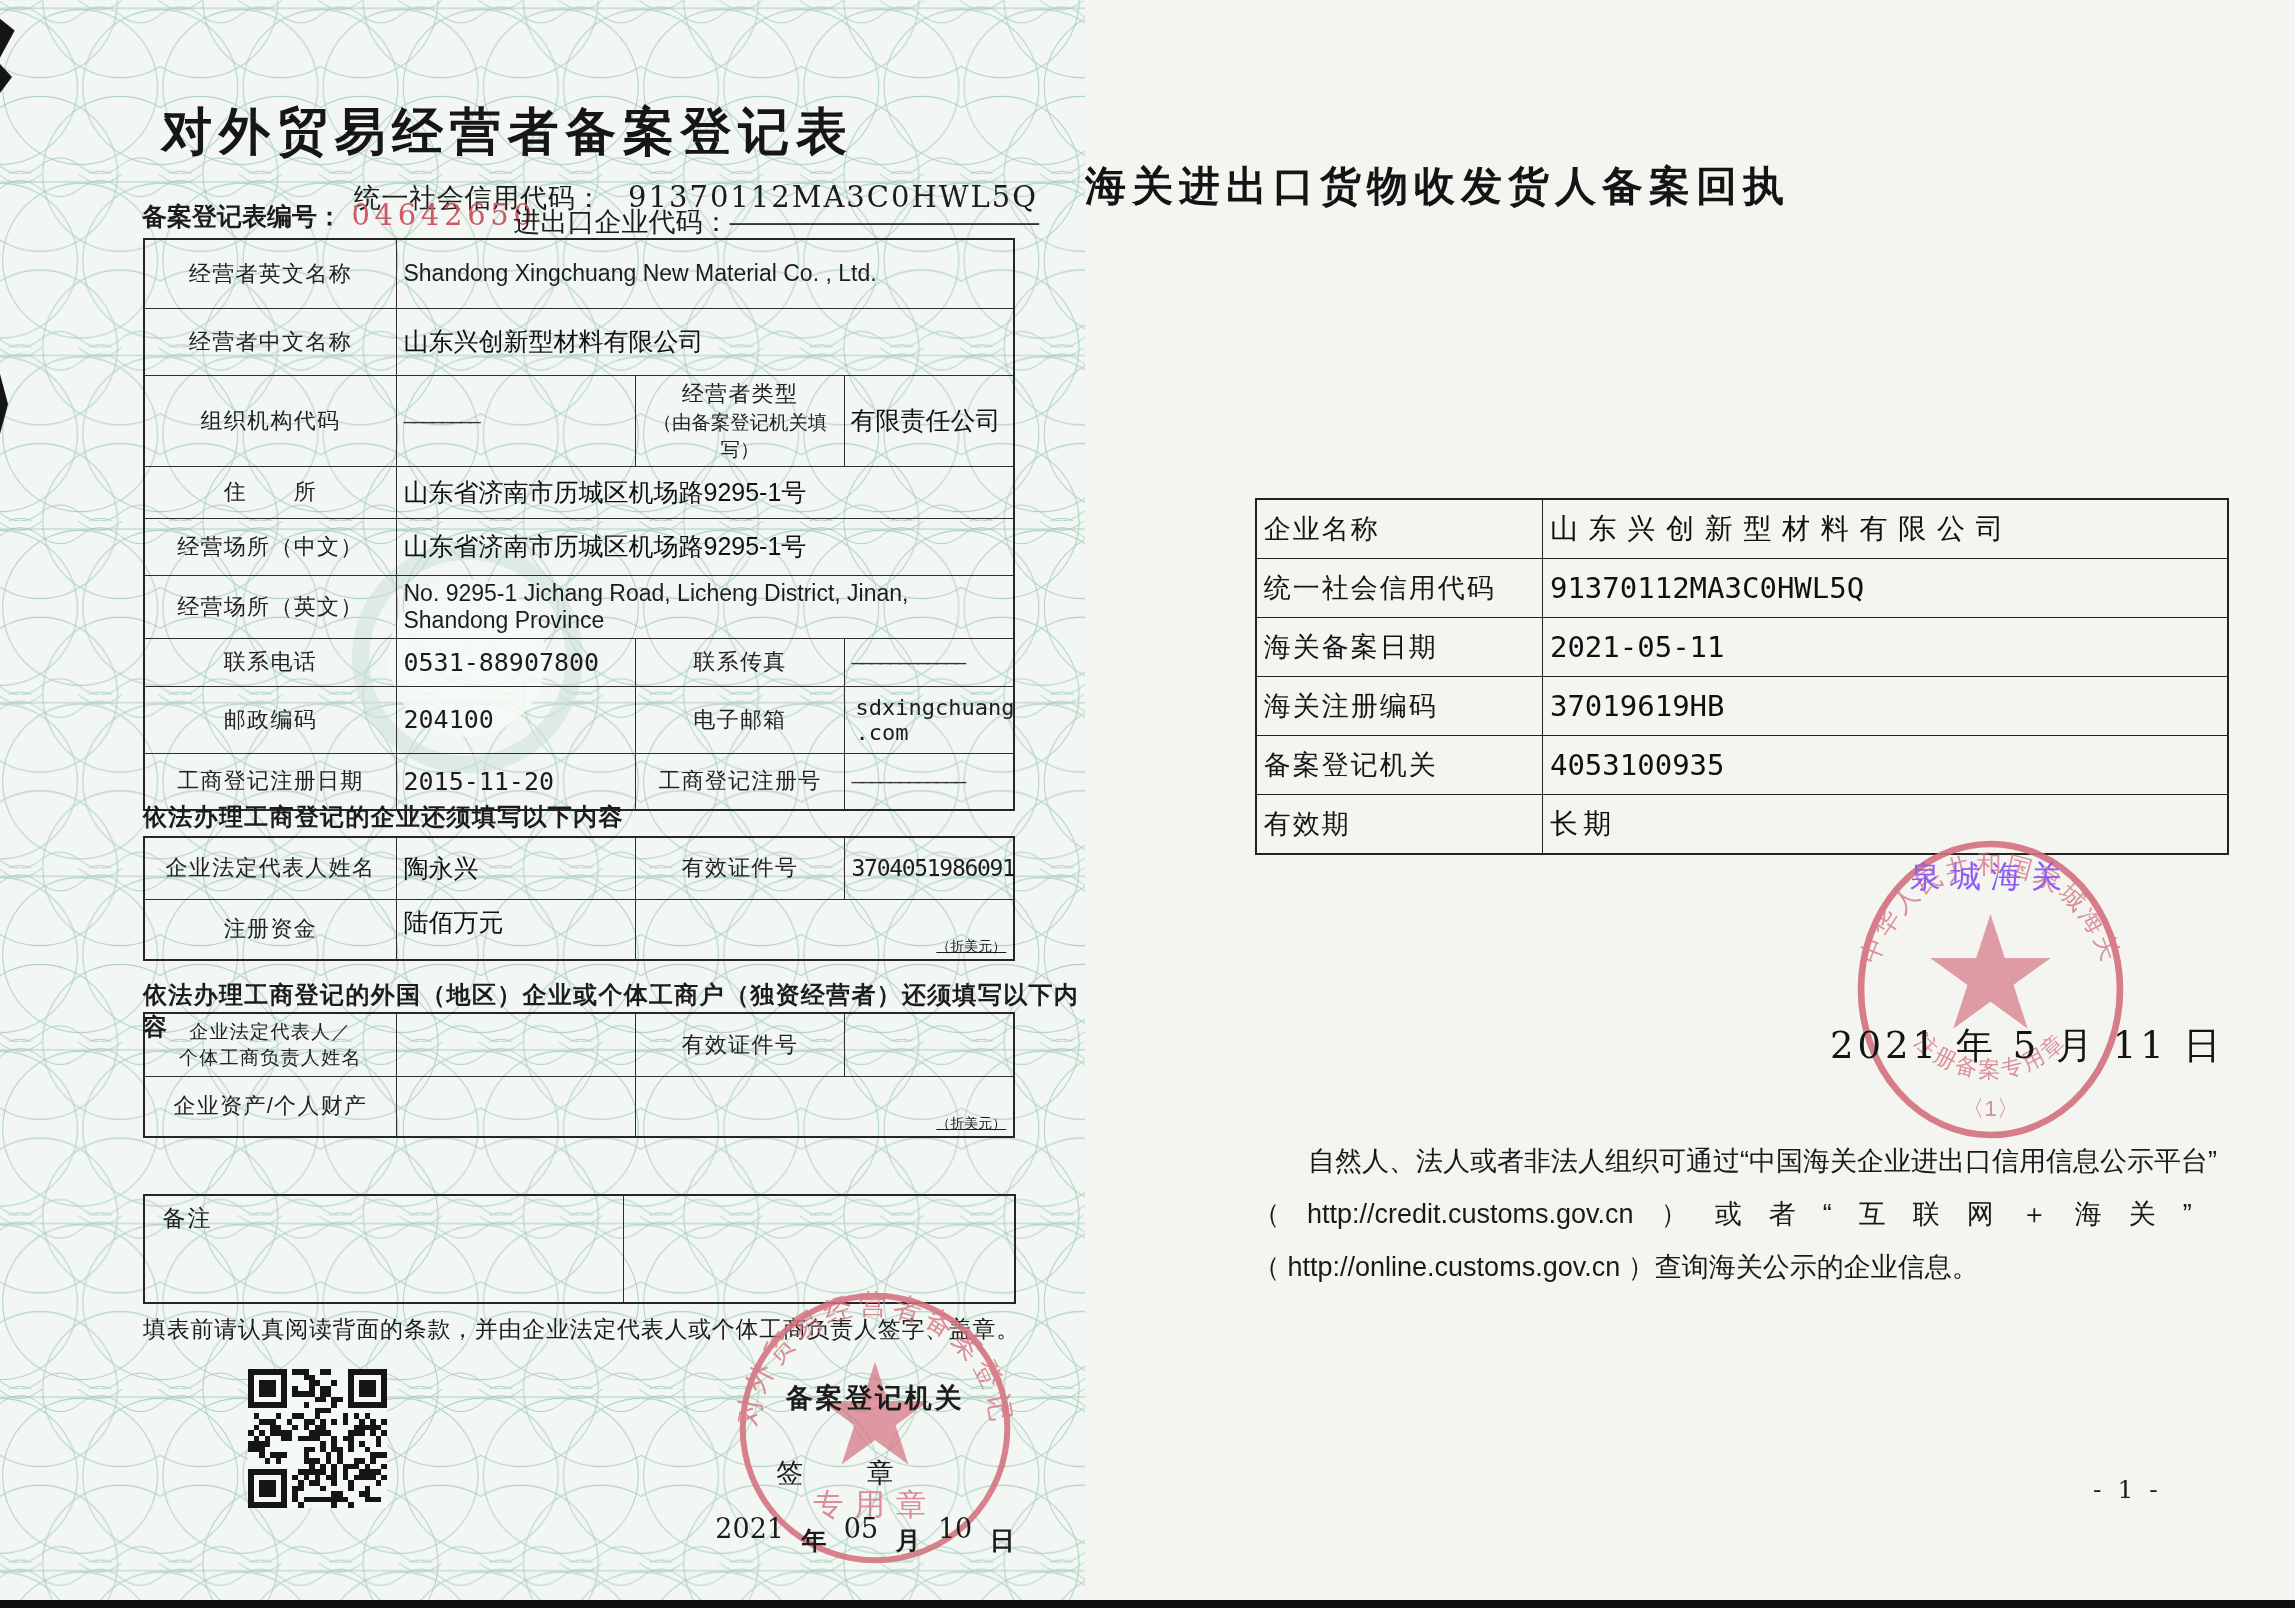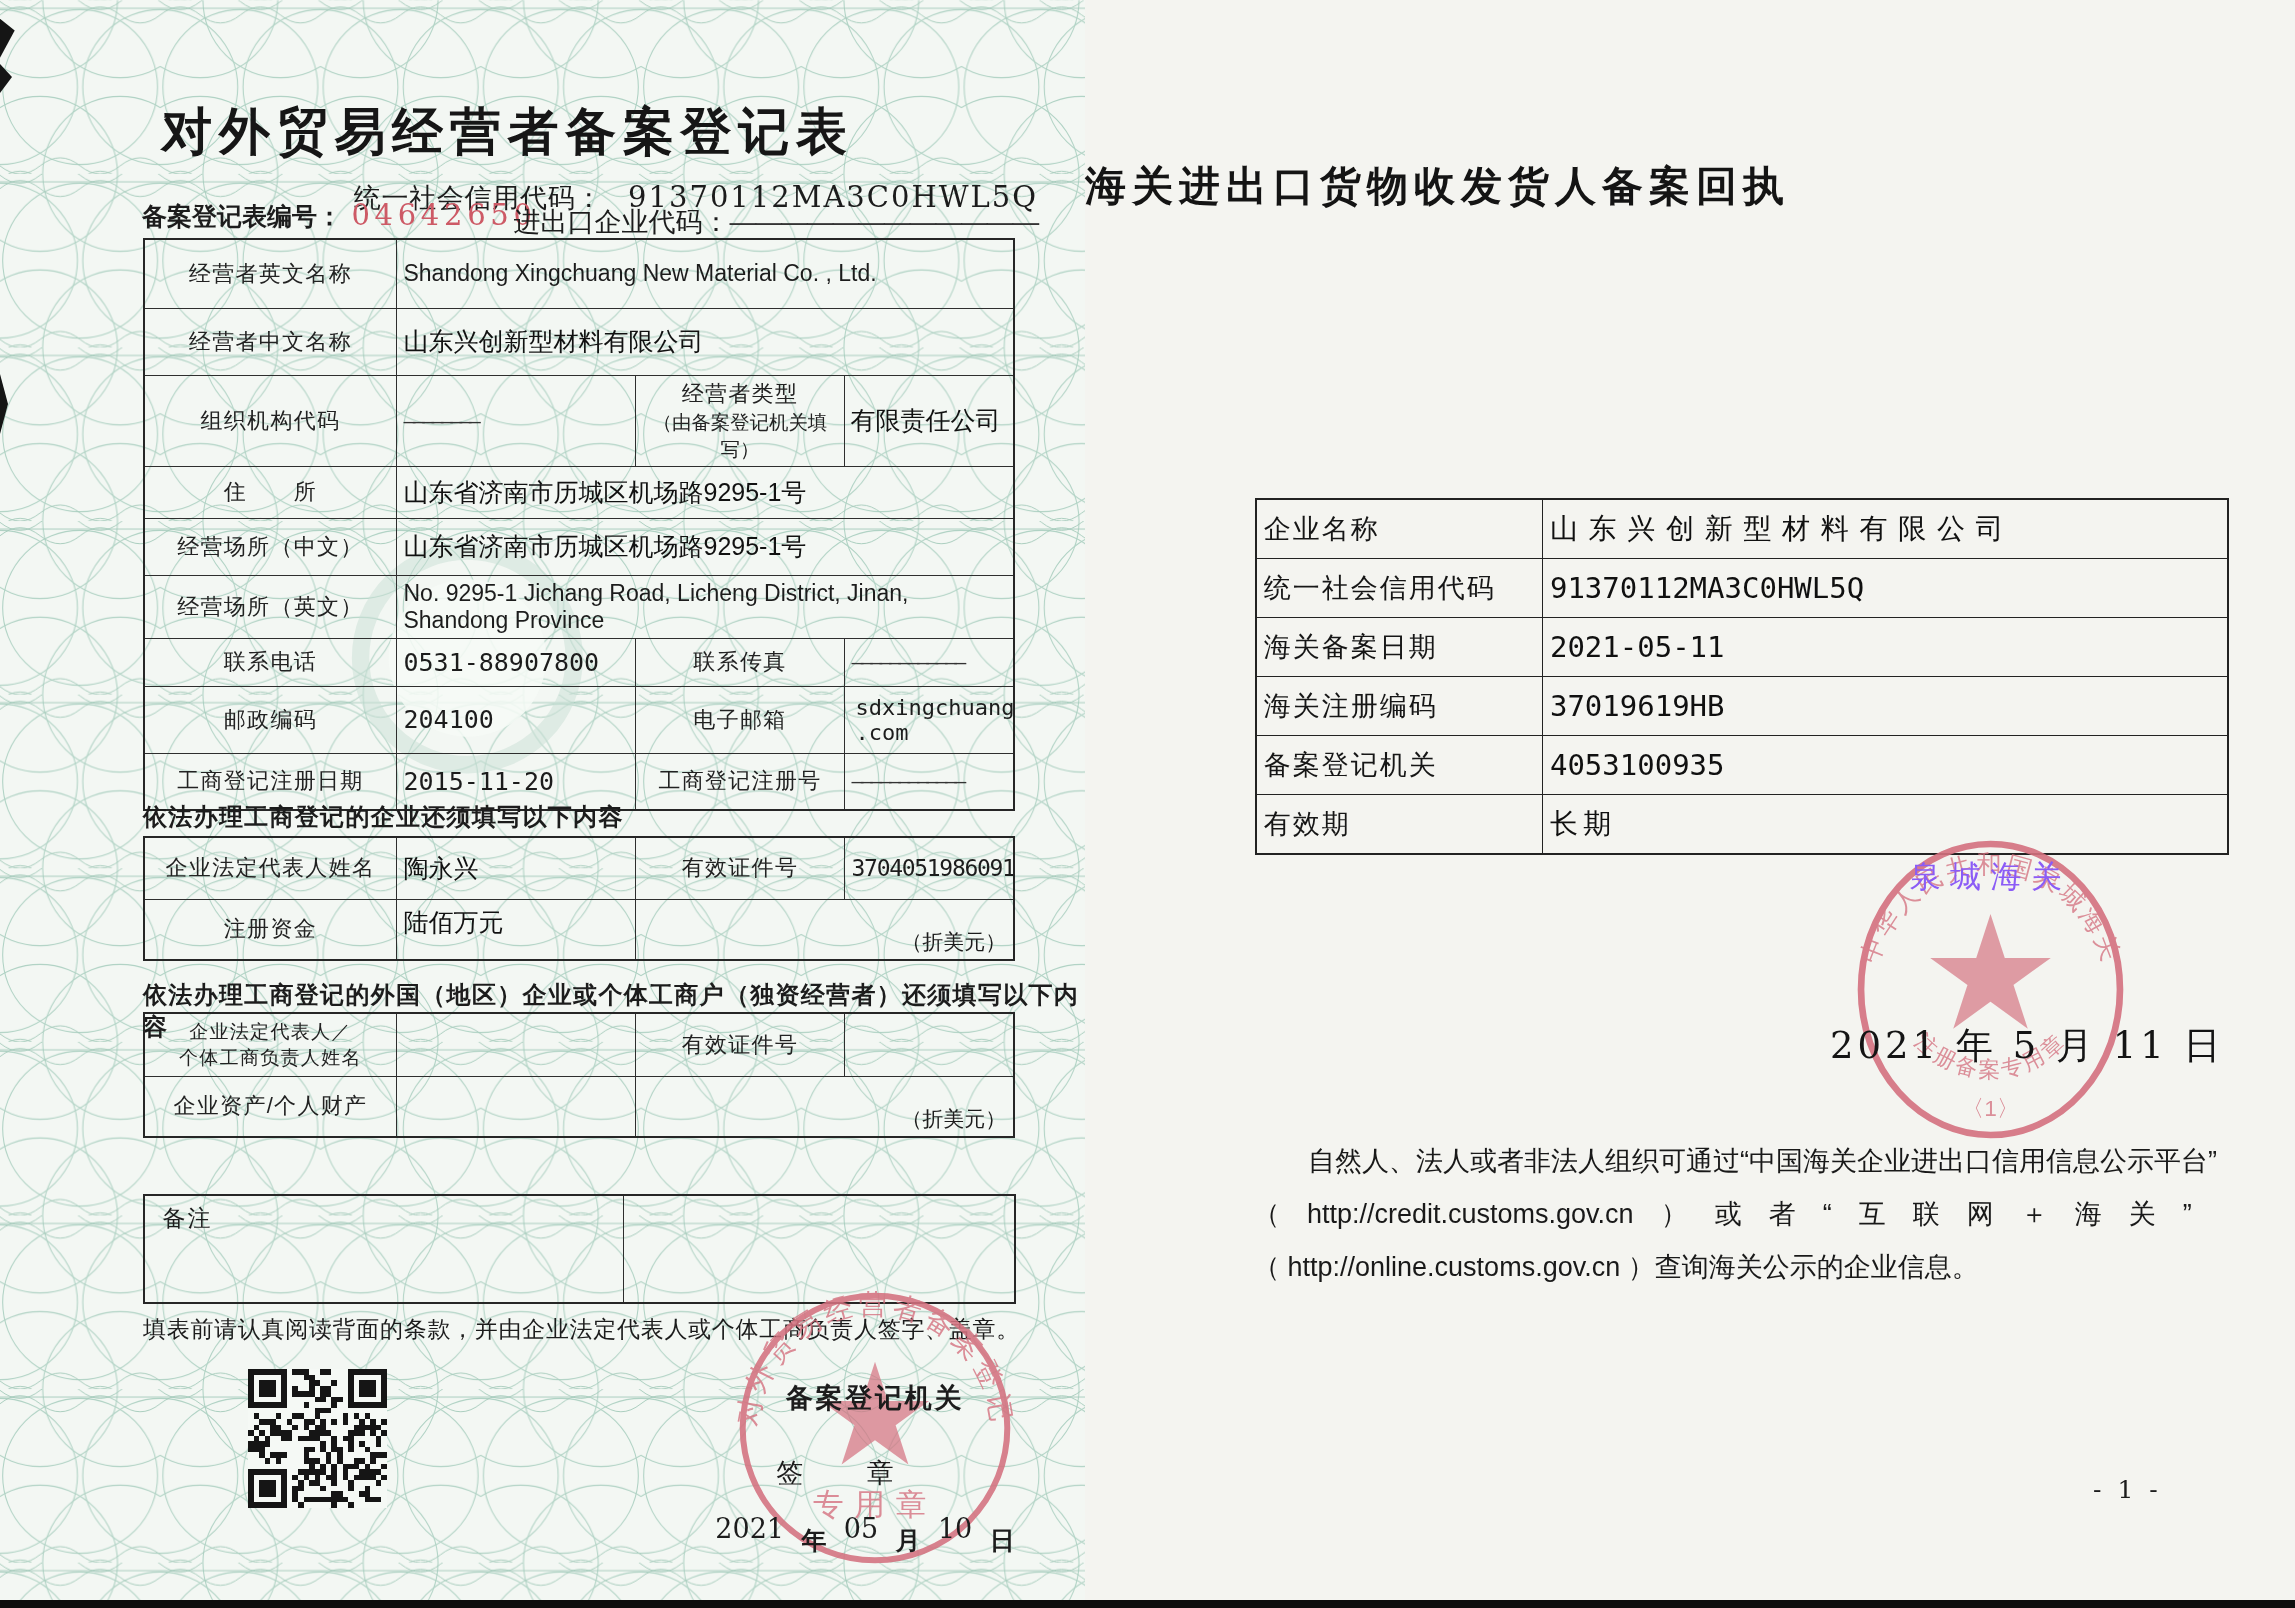--- a/index.html
+++ b/index.html
@@ -22,21 +22,21 @@
   .lp-iecode .dash{letter-spacing:-1.3px;color:#333;}
   
   table.frm{border-collapse:collapse;table-layout:fixed;width:872px;background:transparent;}
   table.frm td{border:1.3px solid #2e2e2e;padding:2.7px 6.7px;overflow:hidden;}
   table.frm{border:2px solid #262626;}
   td.lbl{text-align:center;font-size:22px;letter-spacing:1.3px;color:#222;}
   td.val{font-size:25px;padding-left:29px;color:#111;}
   td.val-en{font-size:23px;padding-left:29px;font-weight:500;}
   td.val-mono{font-family:"DejaVu Sans Mono","Liberation Mono",monospace;font-size:25px;padding-left:29px;}
   td.val-dash{font-family:"DejaVu Sans Mono","Liberation Mono",monospace;font-size:20px;letter-spacing:-2.7px;color:#333;padding-left:20px;}
-  td.note-cell{font-size:21px;text-align:right;padding-right:17.4px;vertical-align:bottom;padding-bottom:12px;}
+  td.note-cell{font-size:14px;text-align:right;padding-right:17.4px;vertical-align:bottom;padding-bottom:12px;text-decoration:underline;}
   .lbl-sub{display:block;font-size:19.4px;letter-spacing:0;}
   .lp-maintable{position:absolute;top:238px;left:143px;}
   .lp-sec-heading{position:absolute;left:143px;font-size:24px;font-weight:700;letter-spacing:1.3px;}
   .lp-sec1-table{position:absolute;top:836px;left:143px;}
   .lp-sec2-table{position:absolute;top:1012px;left:143px;}
   .lp-remark{position:absolute;top:1194px;left:143px;width:869px;height:106px;border:2px solid #262626;}
   .lp-remark .remark-divider{position:absolute;left:55%;top:0;height:100%;width:0;border-left:1.3px solid #2e2e2e;}
   .lp-remark .remark-label{position:absolute;top:6.7px;left:17.4px;font-size:23px;letter-spacing:2px;}
   .lp-footnote{position:absolute;top:1314px;left:143px;font-size:23px;letter-spacing:0.7px;}
   

